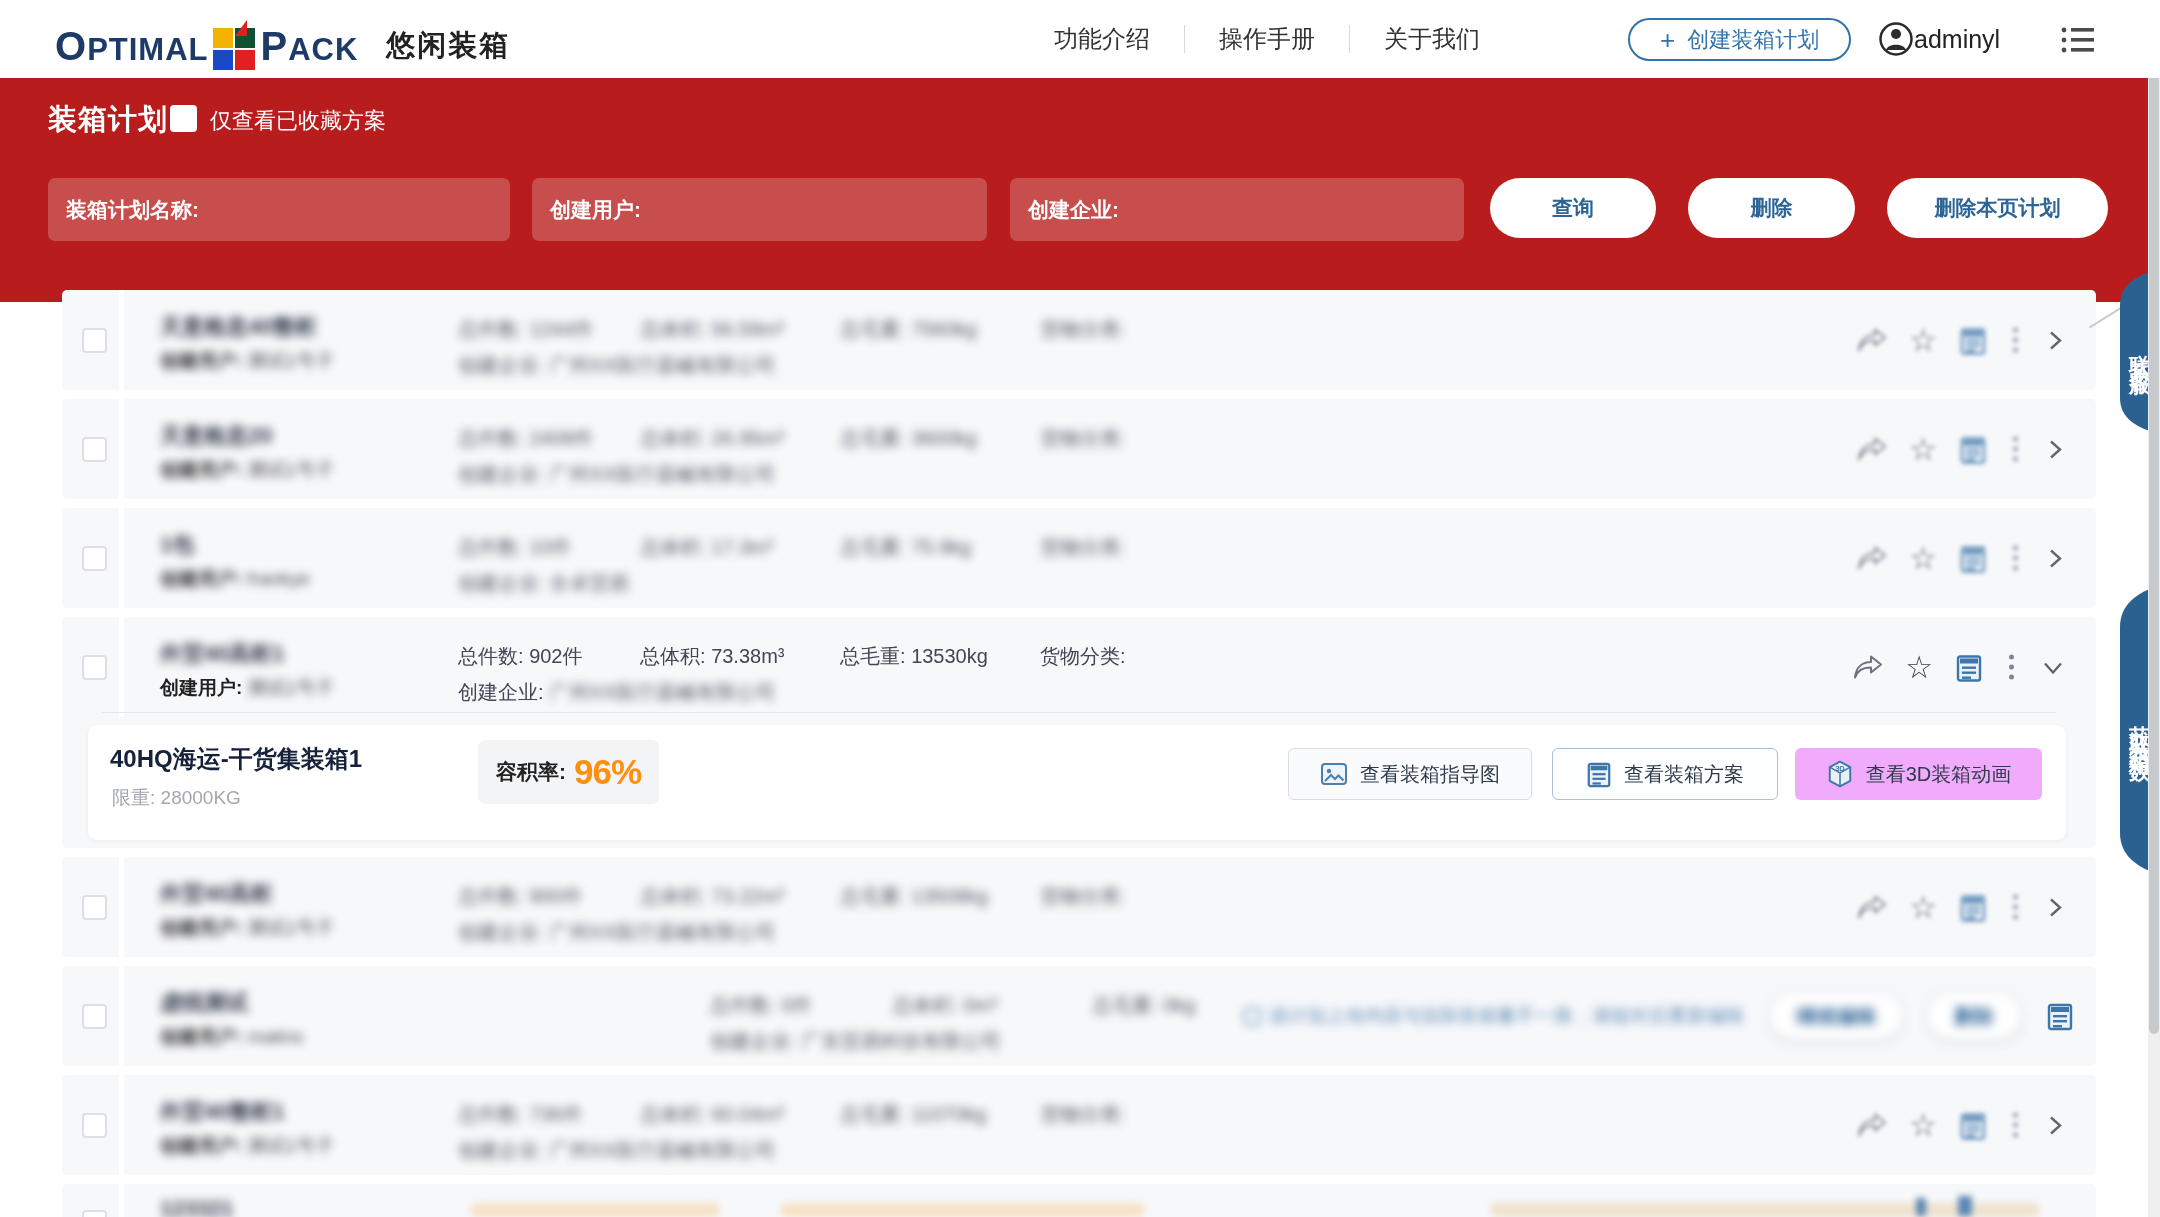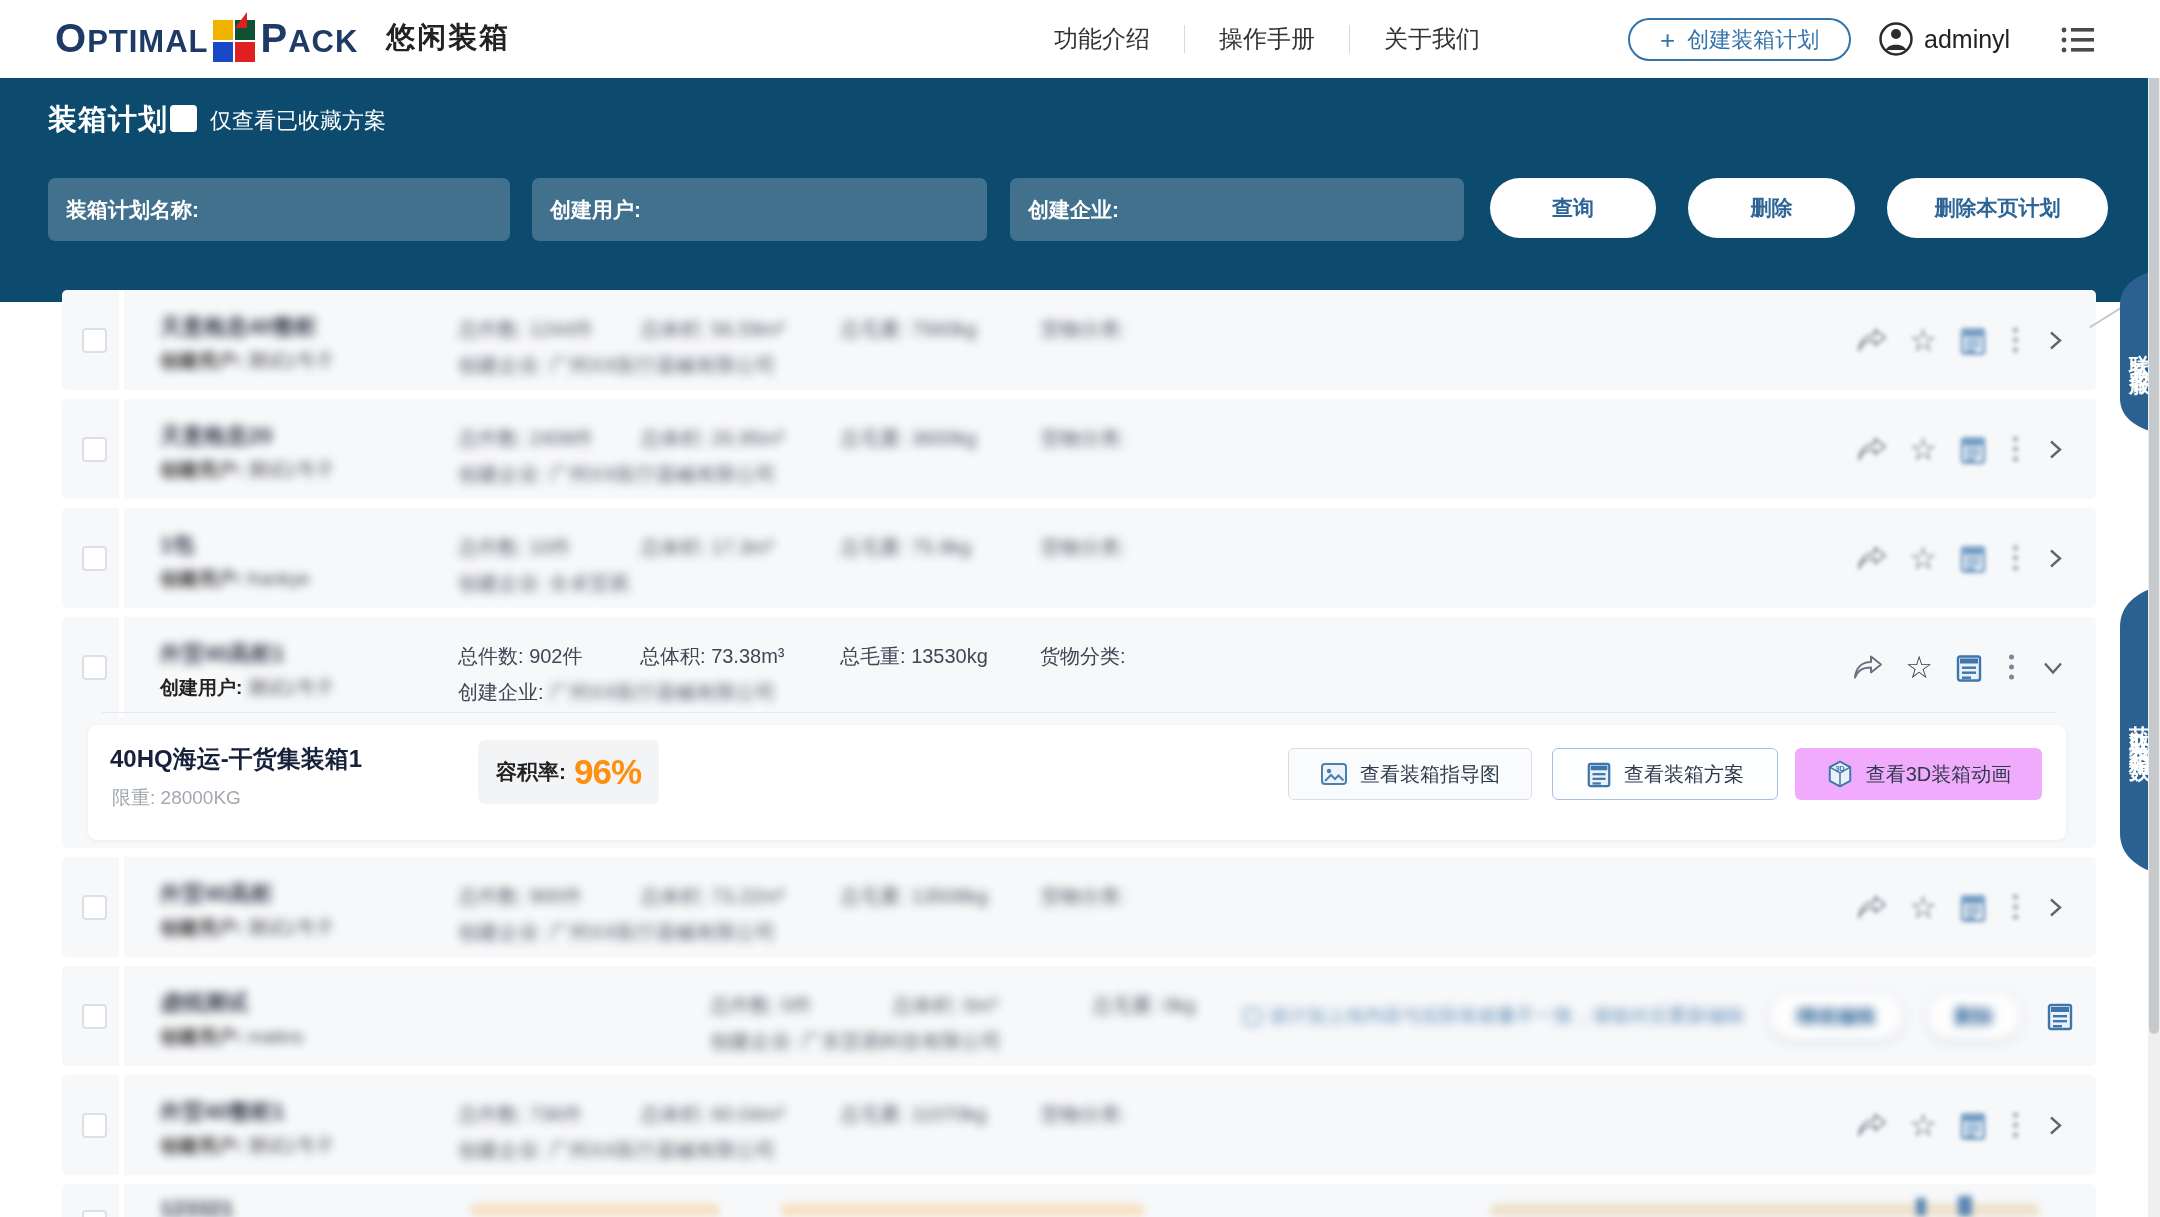--- a/index.html
+++ b/index.html
@@ -2,43 +2,43 @@
 <html><head>
 <meta charset="utf-8">
 <style>
   * { margin:0; padding:0; box-sizing:border-box; }
   html,body { background:#fff; }
   body { font-family:"Liberation Sans","DejaVu Sans",sans-serif; }
   .page { position:relative; width:2160px; height:1217px; overflow:hidden; background:#fff; }
 
   
   .top { position:absolute; top:0; left:0; width:2160px; height:78px; background:#fff; z-index:5; }
-  .logo { position:absolute; left:55px; top:14px; display:flex; align-items:center; }
+  .logo { position:absolute; left:55px; top:22px; display:flex; align-items:center; }
   .logo-en { font-size:31px; font-weight:700; color:#1e3a66; letter-spacing:1px; text-transform:uppercase; display:inline-block; }
   .logo-en::first-letter { font-size:40px; }
   .logo-house { position:relative; width:46px; height:48px; margin:0 2px 0 4px; }
   .lh-sq { position:absolute; width:20px; height:20px; }
   .lh-roof { position:absolute; left:22px; top:-2px; width:0; height:0;
      border-left:12px solid transparent; border-bottom:16px solid #e02020; border-right:0 solid transparent; }
   .logo-cn { font-size:29px; font-weight:700; color:#222; margin-left:28px; letter-spacing:2px; }
 
   .nav { position:absolute; left:1020px; top:0; height:78px; display:flex; align-items:center; }
   .nav-item { font-size:24px; color:#333; padding:0 34px; cursor:pointer; }
   .nav-div { width:1px; height:28px; background:#d9d9d9; }
 
   .create-btn { position:absolute; left:1628px; top:18px; height:43px; padding:0 30px; border:2px solid #3273a9;
      border-radius:22px; background:#fff; color:#3273a9; font-size:22px; display:flex; align-items:center; gap:12px; cursor:pointer; }
   .create-btn .plus { font-size:26px; line-height:1; }
 
-  .userbox { position:absolute; left:1878px; top:0; height:78px; display:flex; align-items:center; gap:10px; }
+  .userbox { position:absolute; left:1878px; top:0; height:78px; display:flex; align-items:center; }
   .username { font-size:25px; color:#222; }
   .menu-ic { position:absolute; left:2058px; top:24px; cursor:pointer; }
 
   
-  .bluebar { position:absolute; top:78px; left:0; width:2160px; height:224px; background:#0c4a6e; }
+  .bluebar { position:absolute; top:78px; left:0; width:2160px; height:224px; background:#b91c1c; }
   .bb-title { position:absolute; left:48px; top:22px; font-size:29px; font-weight:700; color:#fff; letter-spacing:1px; }
   .bb-check { position:absolute; left:170px; top:27px; width:27px; height:27px; background:#fff; border-radius:4px; cursor:pointer; }
   .bb-check-label { position:absolute; left:210px; top:28px; font-size:22px; color:#fff; }
   .f-input { position:absolute; top:100px; height:63px; background:rgba(255,255,255,0.22); border-radius:7px;
      display:flex; align-items:center; padding-left:18px; cursor:text; }
   .f-input span { font-size:21px; font-weight:700; color:#fff; }
   .f-btn { position:absolute; top:100px; height:60px; border:none; border-radius:30px; background:#fff; color:#2c6496;
      font-size:21px; font-weight:700; cursor:pointer; font-family:inherit; }
 
   

